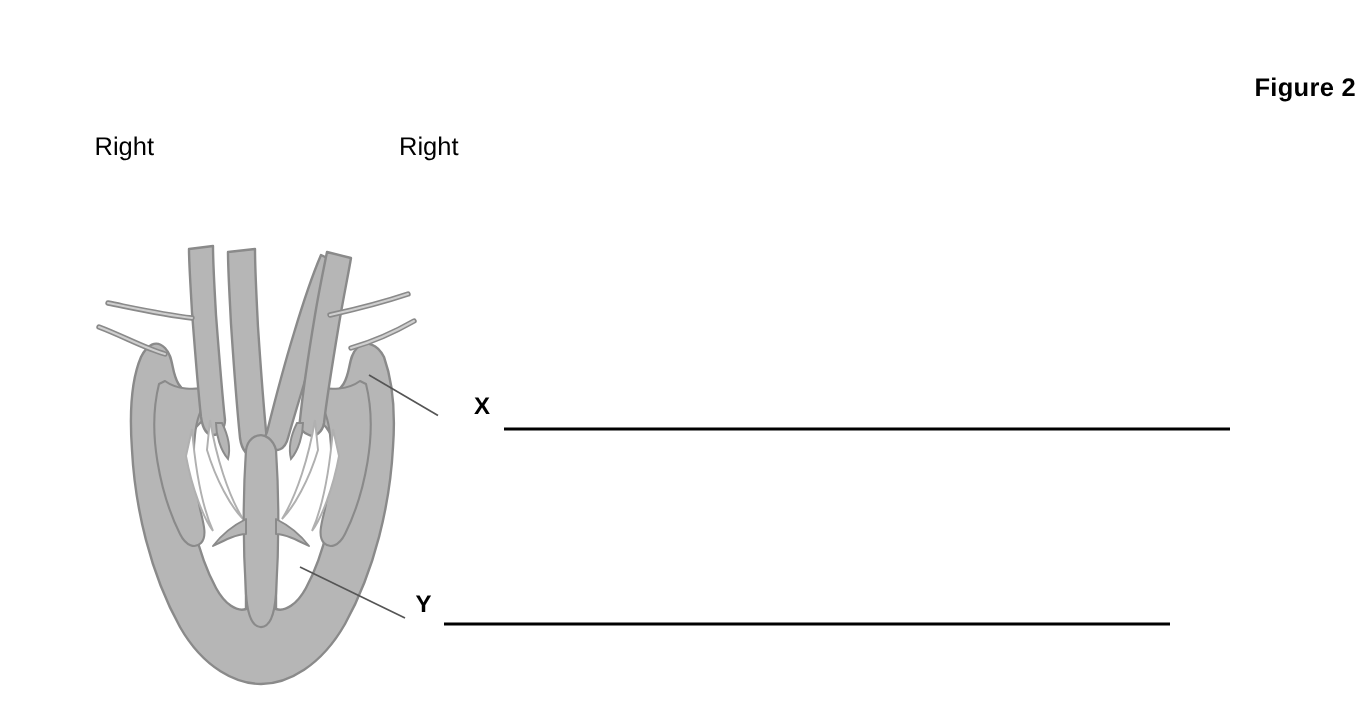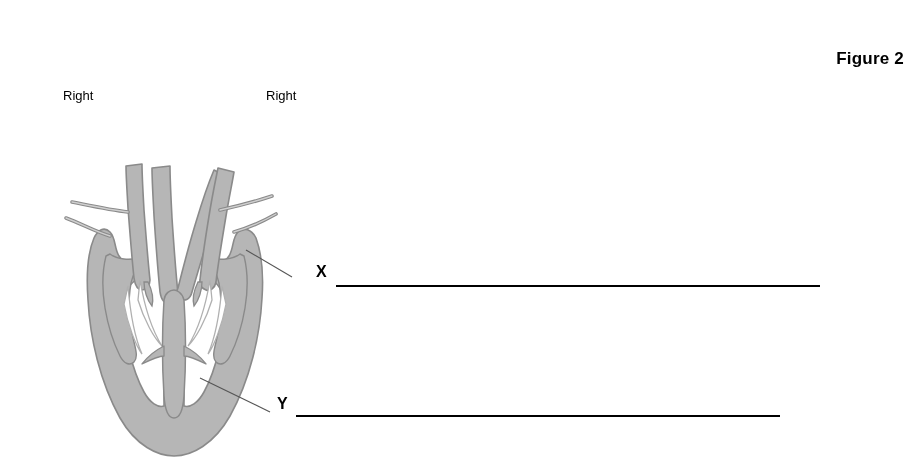--- a/index.html
+++ b/index.html
@@ -24,21 +24,21 @@
     top: 29px;
     width: 904px;
     text-align: right;
     font-size: 17px;
     font-weight: bold;
     letter-spacing: 0.2px;
     margin-top: 20px;
   }
   .orientation-label {
     position: absolute;
-    font-size: 13px;
+    font-size: 17px;
     font-weight: normal;
     white-space: nowrap;
   }
   #label-right { left: 63px; top: 88px; }
   #label-left  { left: 266px; top: 88px; }
 
   .answer-key {
     position: absolute;
     font-size: 16px;
     font-weight: bold;

